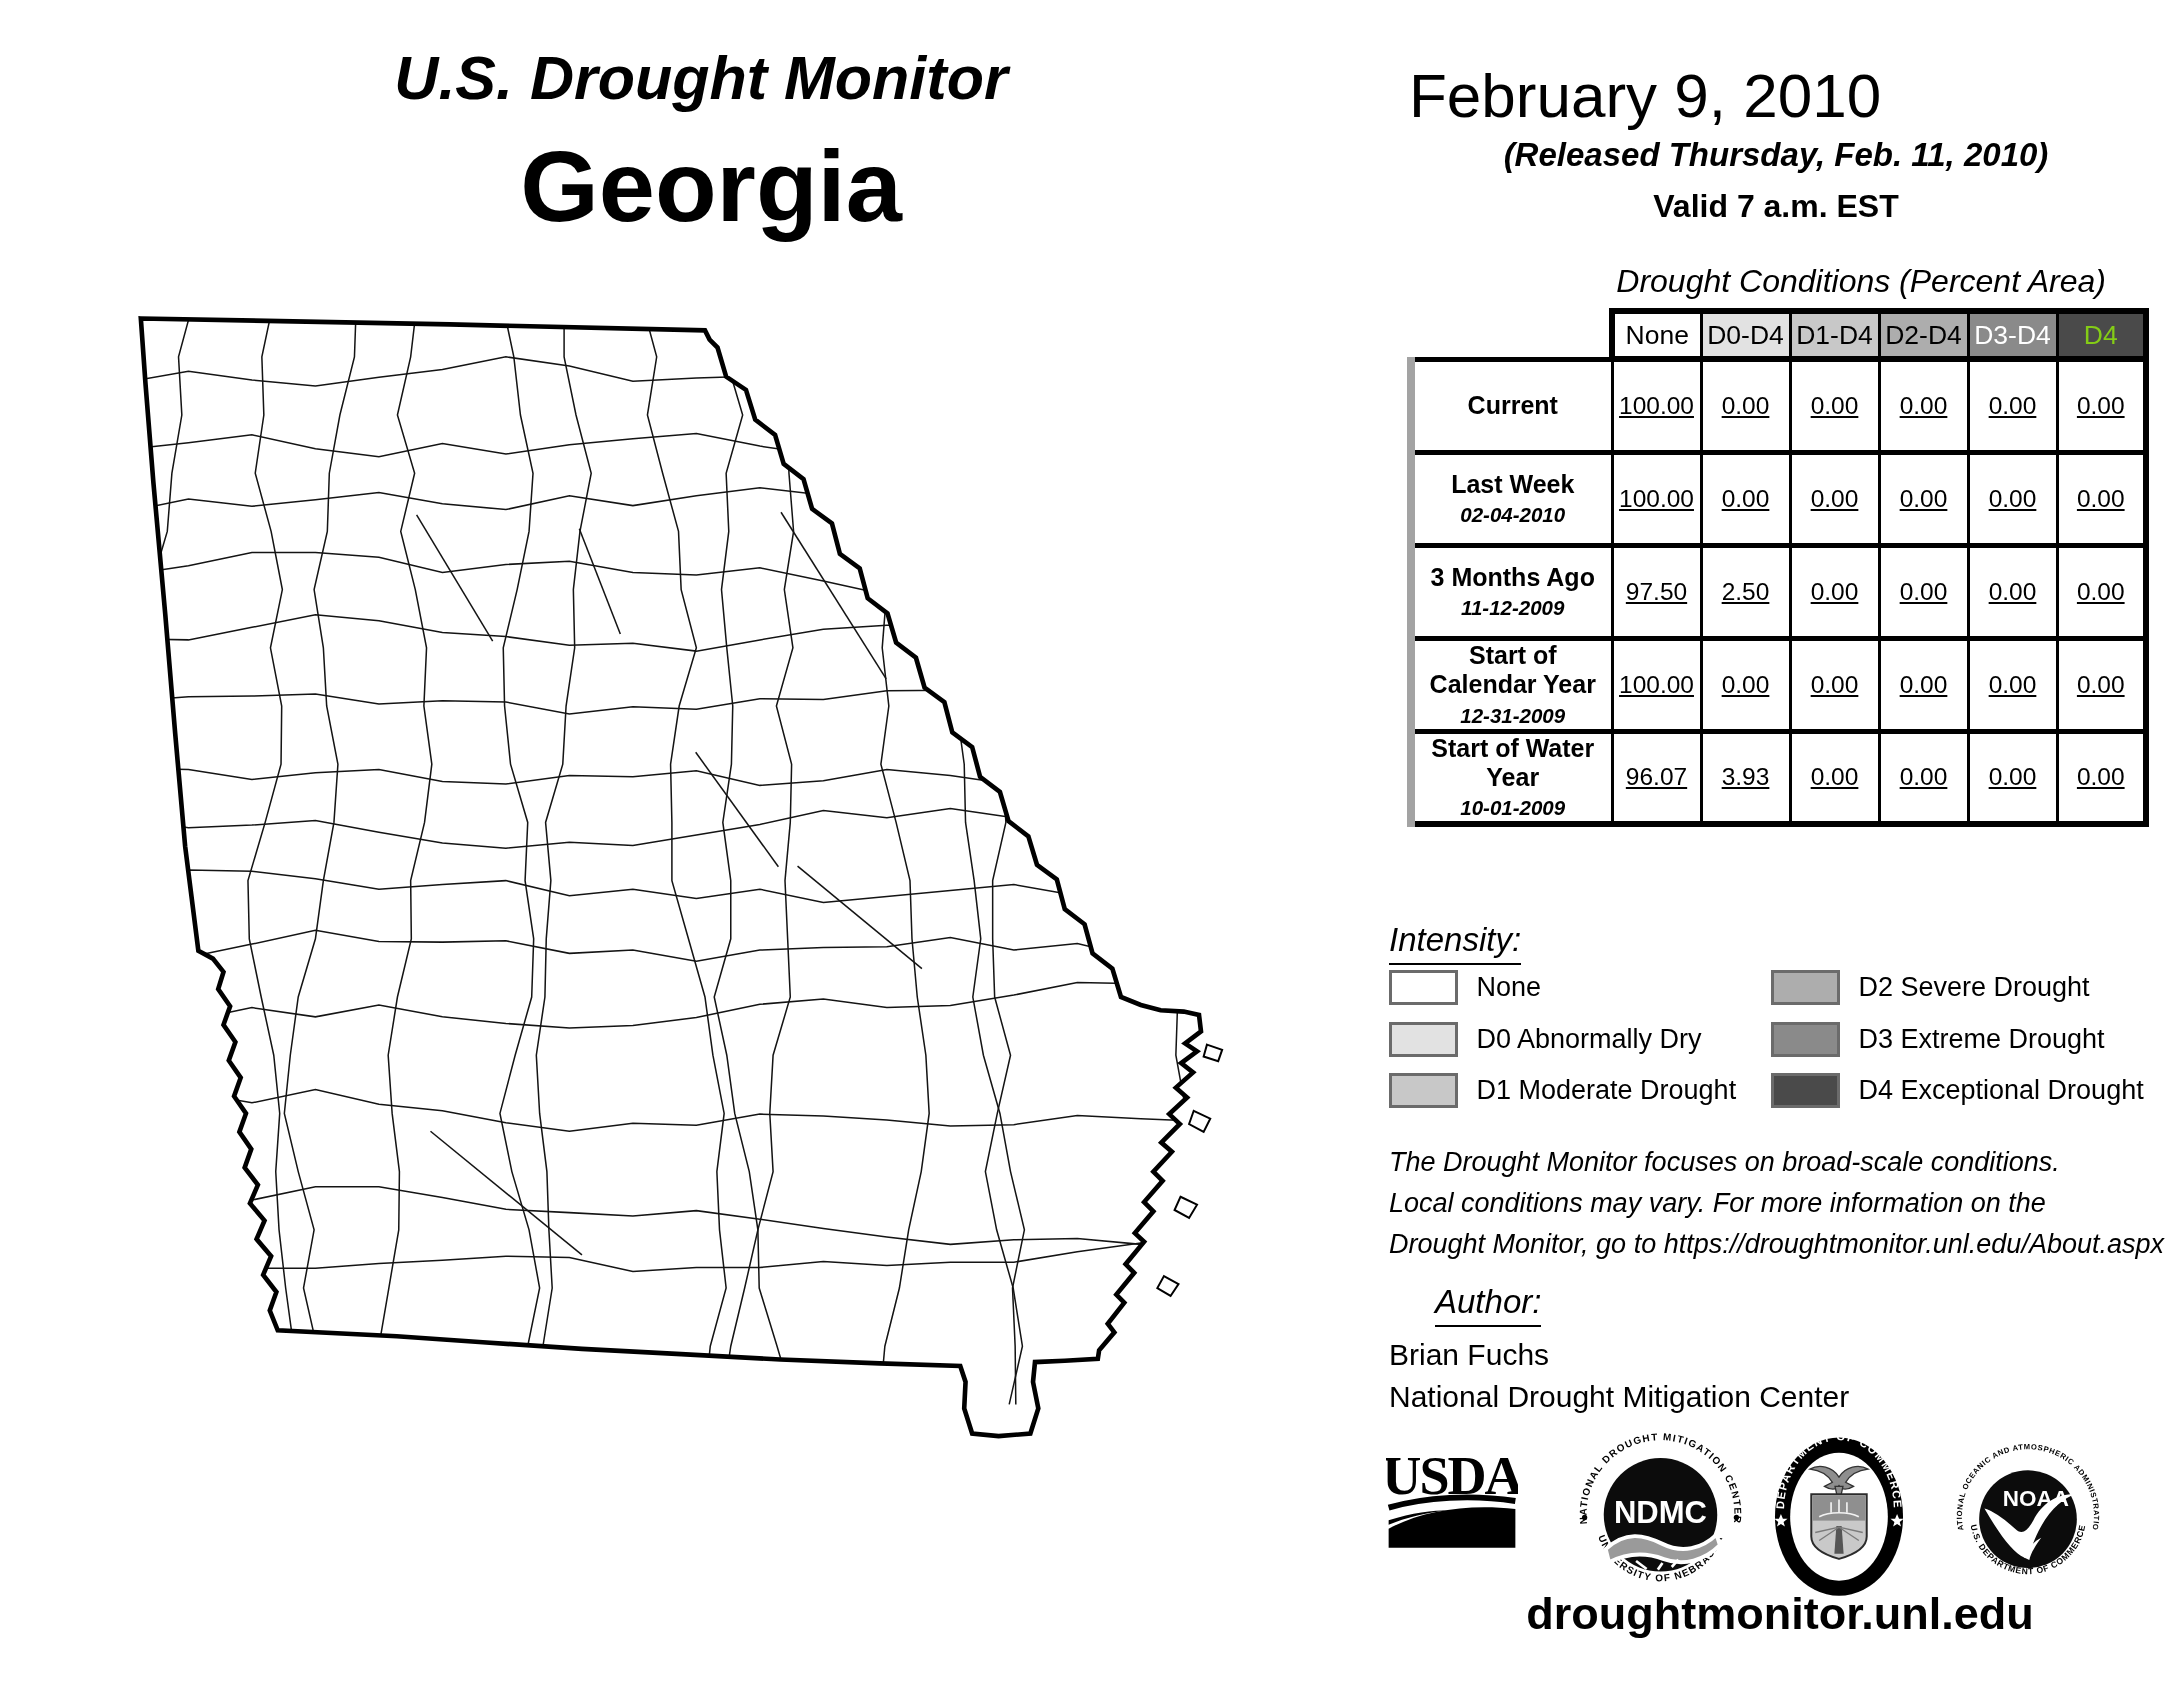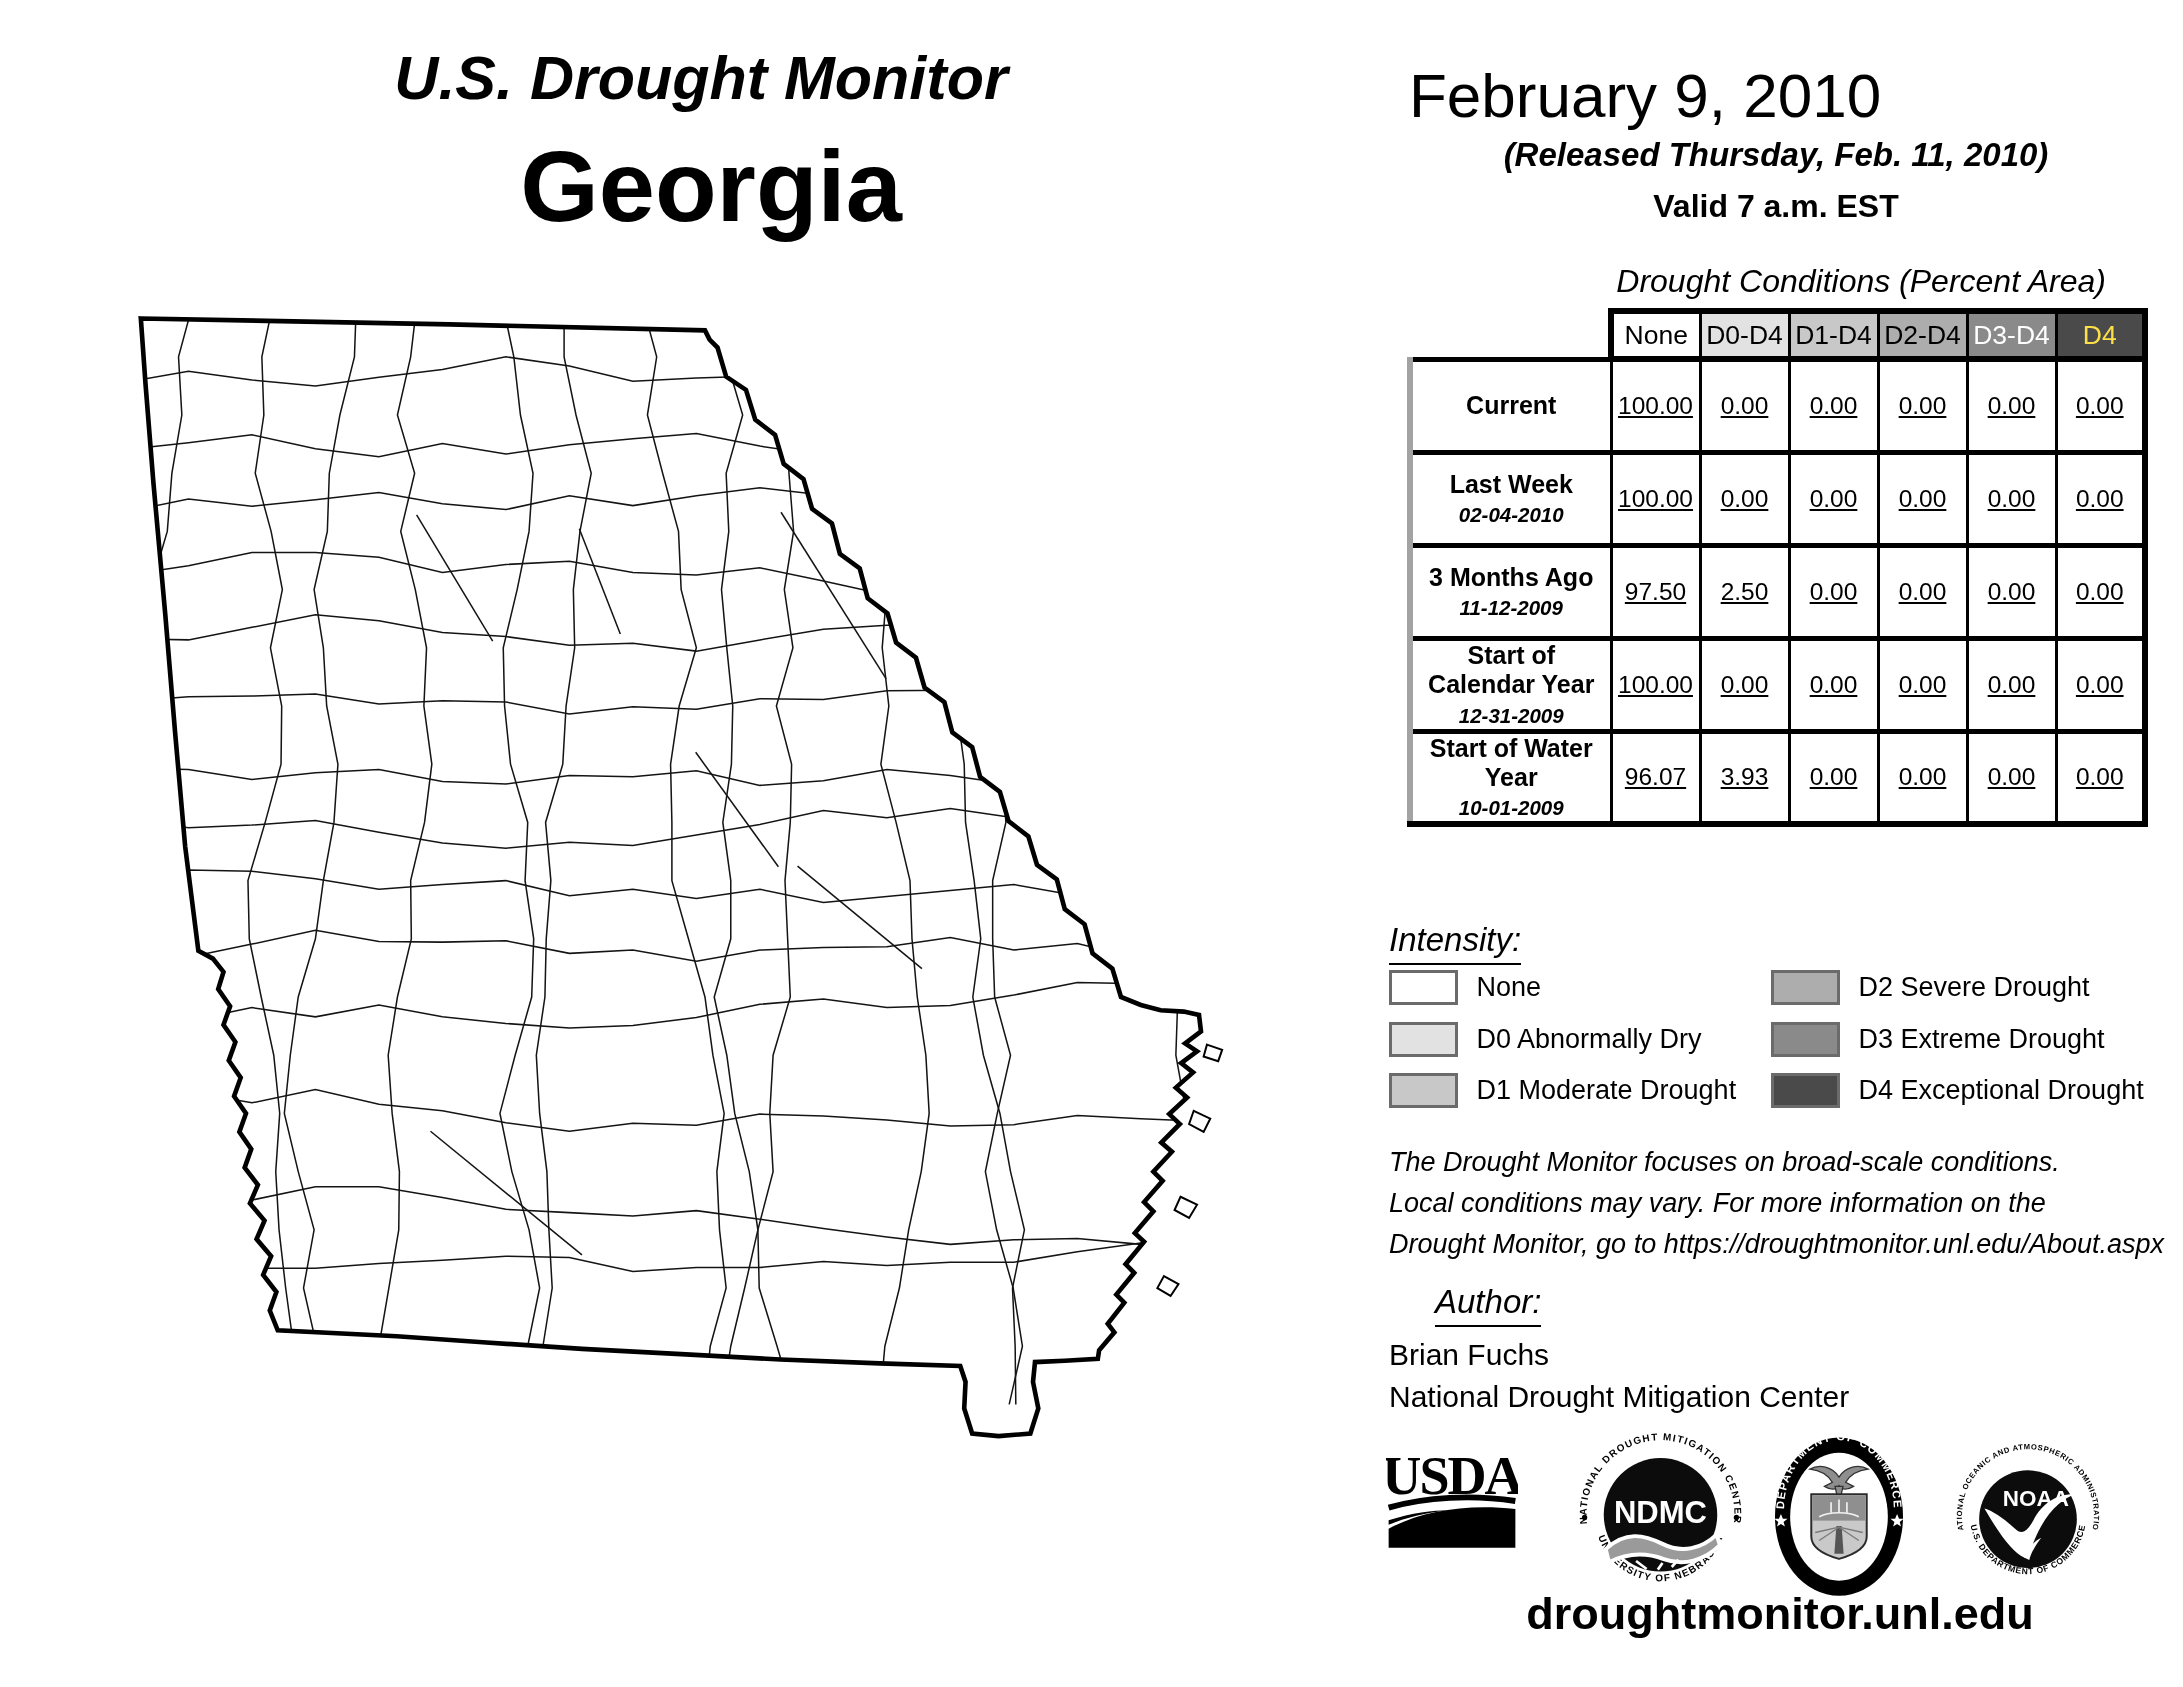--- a/index.html
+++ b/index.html
@@ -30,21 +30,21 @@
   .dm thead tr { height:48px; }
   .dm tbody tr { height:93px; }
   .dm th, .dm td { border:3.3px solid #000; text-align:center; vertical-align:middle; }
   .dm thead th { font-weight:normal; font-size:26.5px;
                  border-top:6px solid #000; border-bottom:6px solid #000; }
   .dm thead th.blank { border:none; background:#fff; }
   .dm thead th.first-data { border-left:6px solid #000; }
   .dm thead th:last-child, .dm tbody td:last-child { border-right:6px solid #000; }
   .dm tbody th, .dm tbody td { border-top:5.3px solid #000; }
   .dm tbody tr:last-child th, .dm tbody tr:last-child td { border-bottom:6px solid #000; }
-  .dm tbody th.rowlab { border-left:6px solid #a3a3a3; background:#fff; padding:0 4px; }
+  .dm tbody th.rowlab { border-left:8px solid #a3a3a3; background:#fff; padding:0 4px; }
   .dm .rlabel { font-weight:bold; font-size:25px; line-height:1.15; }
   .dm .rdate  { font-style:italic; font-size:20.5px; margin-top:4.6px; }
   .dm tbody td { font-size:24.5px; background:#fff;text-decoration:underline; }
 
   
   #legend-heading, #author-heading {
     font-style:italic; font-size:33px;
     border-bottom:2.6px solid #000; padding-bottom:4px; display:inline-block;
   }
   #legend-heading { left:1389px; top:921px; }
@@ -162,21 +162,21 @@
         <col class="c-data">
     </colgroup>
     <thead>
         <tr id="dm-head-row">
           <th class="blank"></th>
           <th class="first-data" style="background: rgb(255, 255, 255); color: rgb(0, 0, 0);">None</th>
           <th style="background: rgb(226, 226, 226); color: rgb(0, 0, 0);">D0-D4</th>
           <th style="background: rgb(200, 200, 200); color: rgb(0, 0, 0); text-align: center;">D1-D4</th>
           <th style="background: rgb(173, 173, 173); color: rgb(0, 0, 0);">D2-D4</th>
           <th style="background: rgb(138, 138, 138); color: rgb(255, 255, 255);">D3-D4</th>
-          <th style="background: rgb(74, 74, 74); color: #fde047;">D4</th>
+          <th style="background: rgb(74, 74, 74); color: #84cc16;">D4</th>
         </tr>
       </thead>
     <tbody id="dm-body">
         <tr>
           <th class="rowlab">
             <div class="rlabel">Current</div>
           </th>
           <td>100.00</td>
           <td>0.00</td>
           <td>0.00</td>

